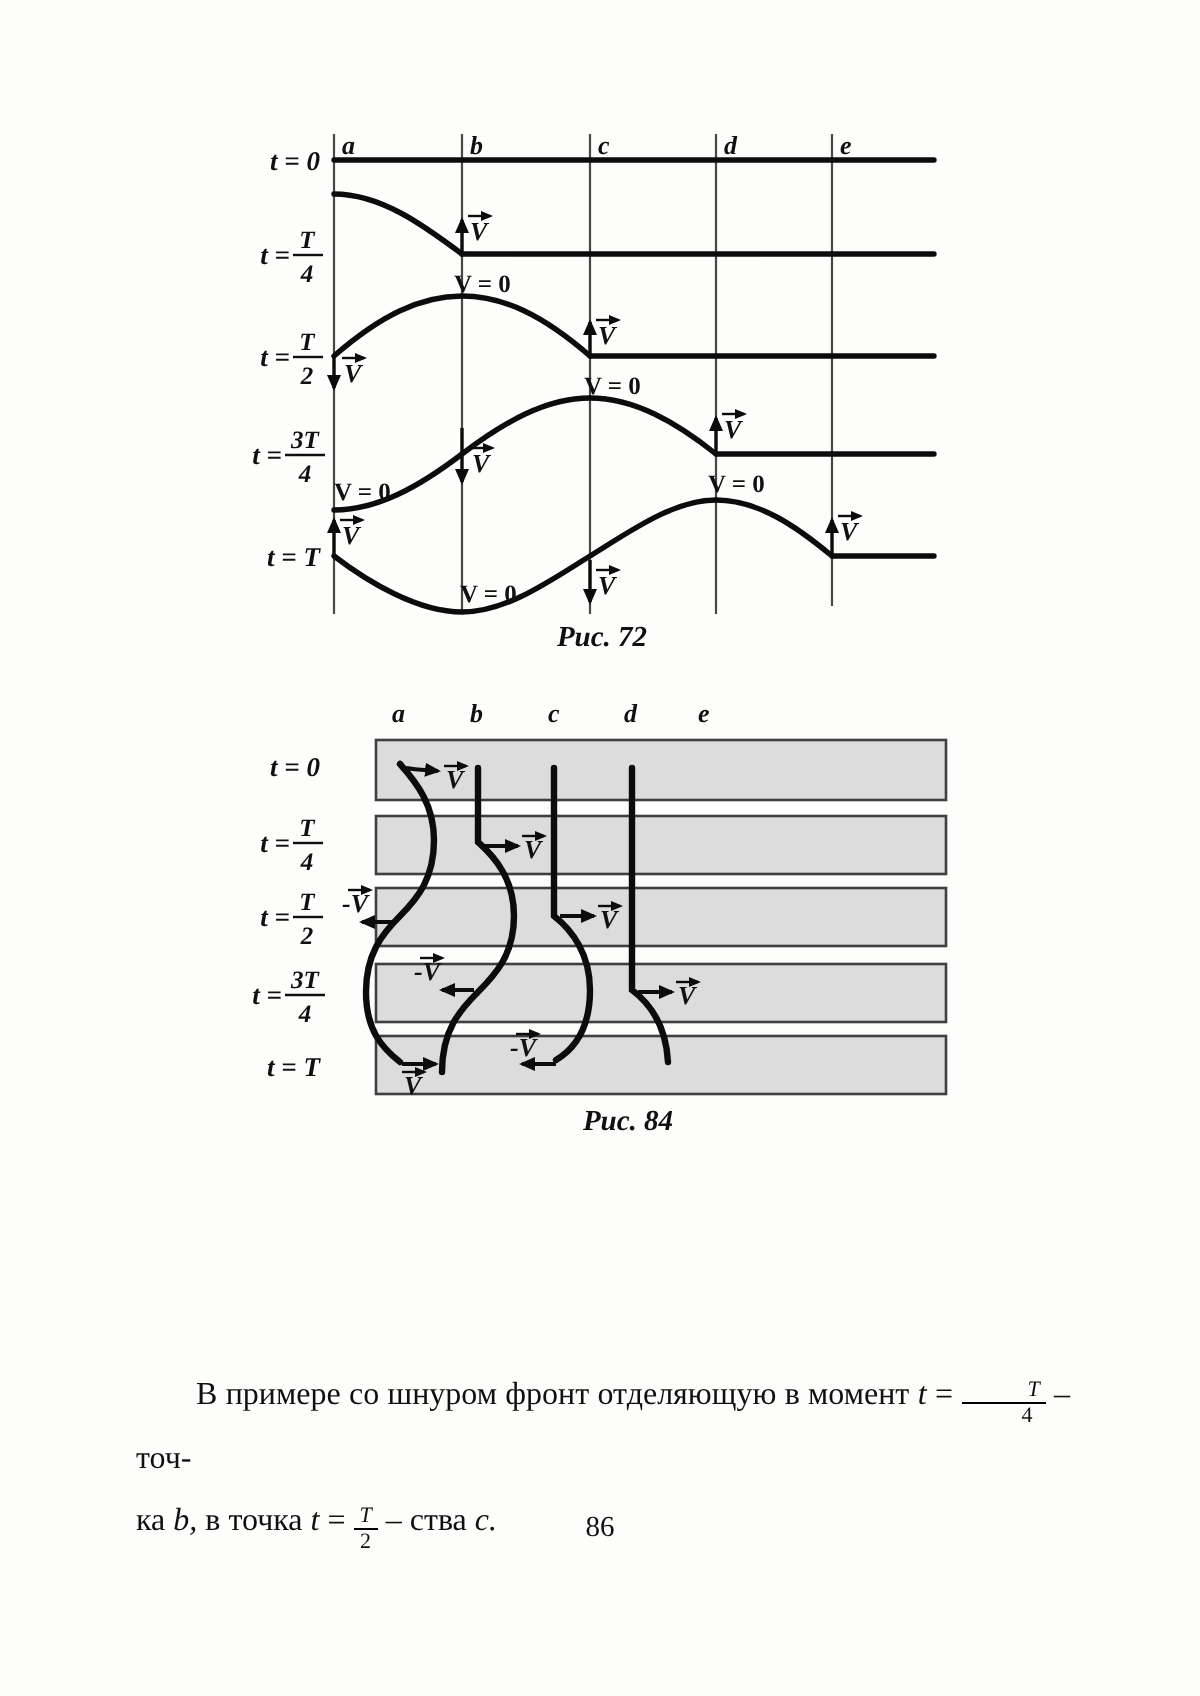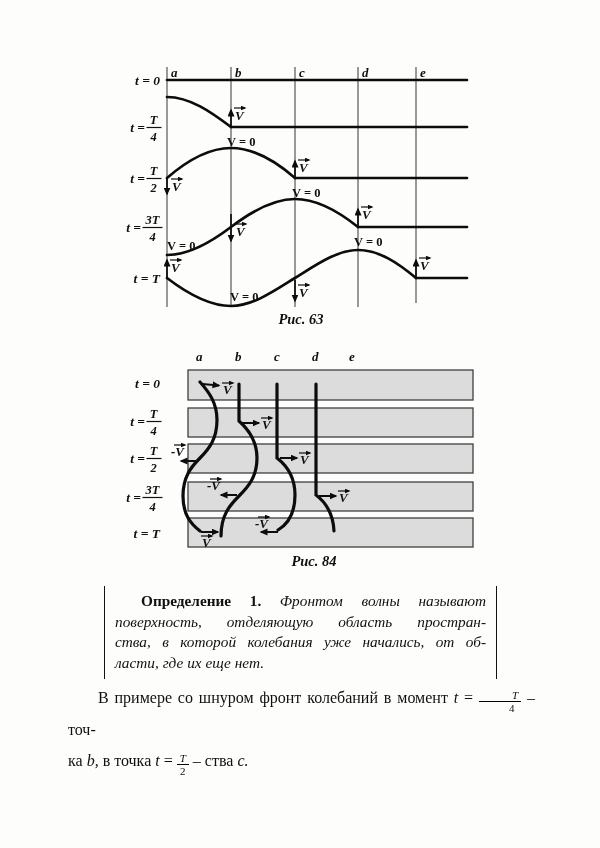--- a/index.html
+++ b/index.html
@@ -168,21 +168,21 @@
 
     <g>
       <text class="vz" x="227" y="146">V = 0</text>
       <text class="vz" x="292" y="197">V = 0</text>
       <text class="vz" x="167" y="250">V = 0</text>
       <text class="vz" x="354" y="246">V = 0</text>
       <text class="vz" x="230" y="301">V = 0</text>
     </g>
   </svg>
 
-  <div class="caption" style="left:256px;top:311px">Рис. 63</div>
+  <div class="caption" style="left:256px;top:311px">Рис. 72</div>
 
   <svg viewBox="100 345 400 212" style="position:absolute;left:100px;top:345px;width:400px;height:212px">
 
     <g>
       <text class="pt" x="196" y="361">a</text>
       <text class="pt" x="235" y="361">b</text>
       <text class="pt" x="274" y="361">c</text>
       <text class="pt" x="312" y="361">d</text>
       <text class="pt" x="349" y="361">e</text>
     </g>
@@ -265,26 +265,21 @@
       </g>
       <g>
         <text class="vv" x="268" y="528" text-anchor="end">-V</text>
         <line class="oa" x1="258" y1="517" x2="269" y2="517" marker-end="url(#ahs)"></line>
       </g>
     </g>
   </svg>
 
   <div class="caption" style="left:269px;top:553px">Рис. 84</div>
 
-  <div class="defbox">
-    <div class="defline first"><span class="deftitle">Определение 1.</span> <span>Фронтом волны называют</span></div>
-    <div class="defline">поверхность, отделяющую область простран-</div>
-    <div class="defline">ства, в которой колебания уже начались, от об-</div>
-    <div class="defline last">ласти, где их еще нет.</div>
-  </div>
 
   <div class="para">
-    <div class="pline pjust"><span>В примере со шнуром фронт колебаний в момент</span> <i class="mv">t</i> <span>=</span> <span class="frac"><span class="num">T</span><span class="den">4</span></span> <span>– точ-</span></div>
+    <div class="pline pjust"><span>В примере со шнуром фронт отделяющую в момент</span> <i class="mv">t</i> <span>=</span> <span class="frac"><span class="num">T</span><span class="den">4</span></span> <span>– точ-</span></div>
     <div class="pline"><span>ка</span> <i>b,</i> <span>в точка</span> <i class="mv">t</i> <span>=</span> <span class="frac"><span class="num">T</span><span class="den">2</span></span> <span>– ства</span> <i>c.</i></div>
   </div>
 
+  <div class="pagenum">86</div>
 
 </div>
 
 </body></html>

